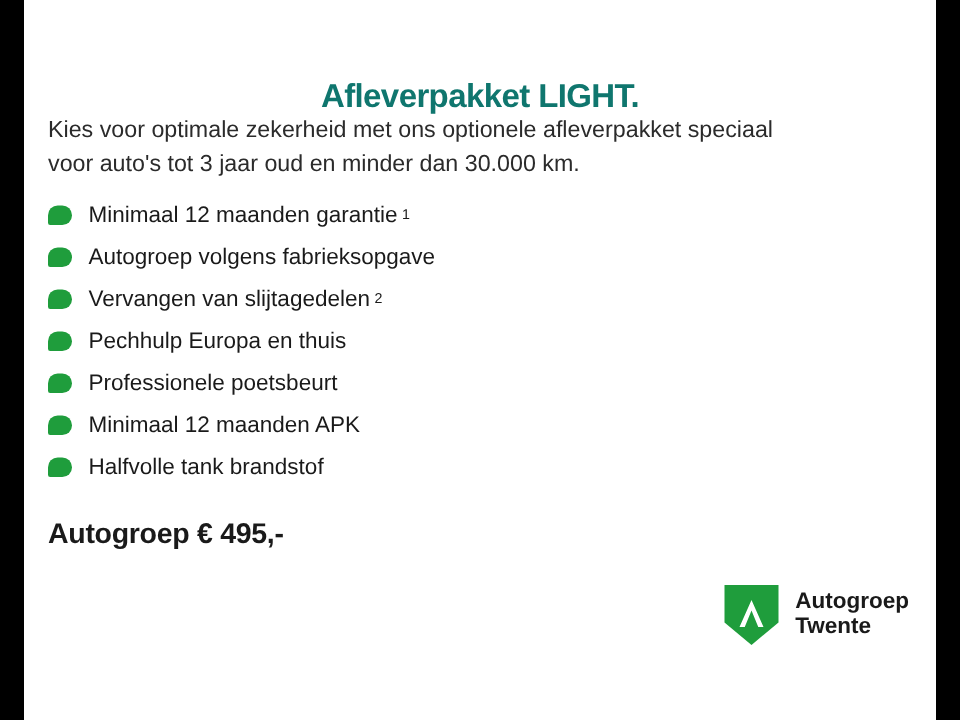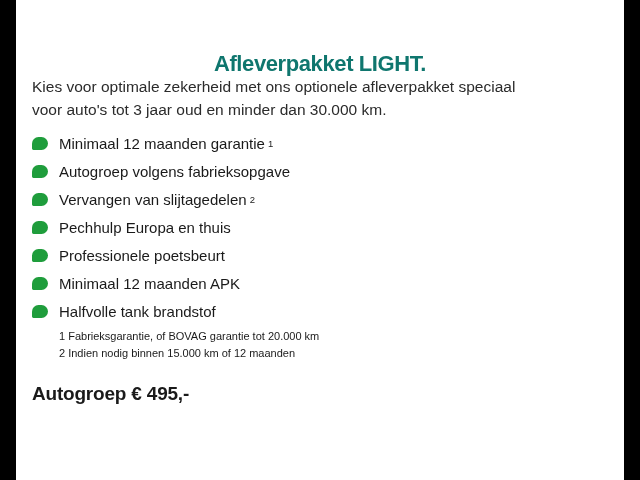--- a/index.html
+++ b/index.html
@@ -154,21 +154,29 @@
         <span class="benefit-text">Minimaal 12 maanden APK</span>
         <span class="sup"></span>
       </li>
       <li>
         <span class="bullet"></span>
         <span class="benefit-text">Halfvolle tank brandstof</span>
         <span class="sup"></span>
       </li>
     </ul>
 
-    <div class="footnotes">
-      <div class="footnote">1 Fabrieksgarantie, of BOVAG garantie tot 20.000 km</div>
-      <div class="footnote">2 Indien nodig binnen 15.000 km of 12 maanden</div>
-    </div>
 
     <div class="price">Autogroep € 495,-</div>
   </div>
 
+  <div class="logo-wrap">
+    <div class="logo-mark">
+      <svg width="40" height="44" viewBox="0 0 40 44">
+        <path d="M2 2 H38 V27 L20 42 L2 27 Z" fill="#1f9d3c"></path>
+        <path d="M20 12 L28 30 H24.5 L20 19 L15.5 30 H12 Z" fill="#ffffff"></path>
+      </svg>
+    </div>
+    <div class="logo-text">
+      <div class="logo-line">Autogroep</div>
+      <div class="logo-line">Twente</div>
+    </div>
+  </div>
 </div>
 
 </body></html>

